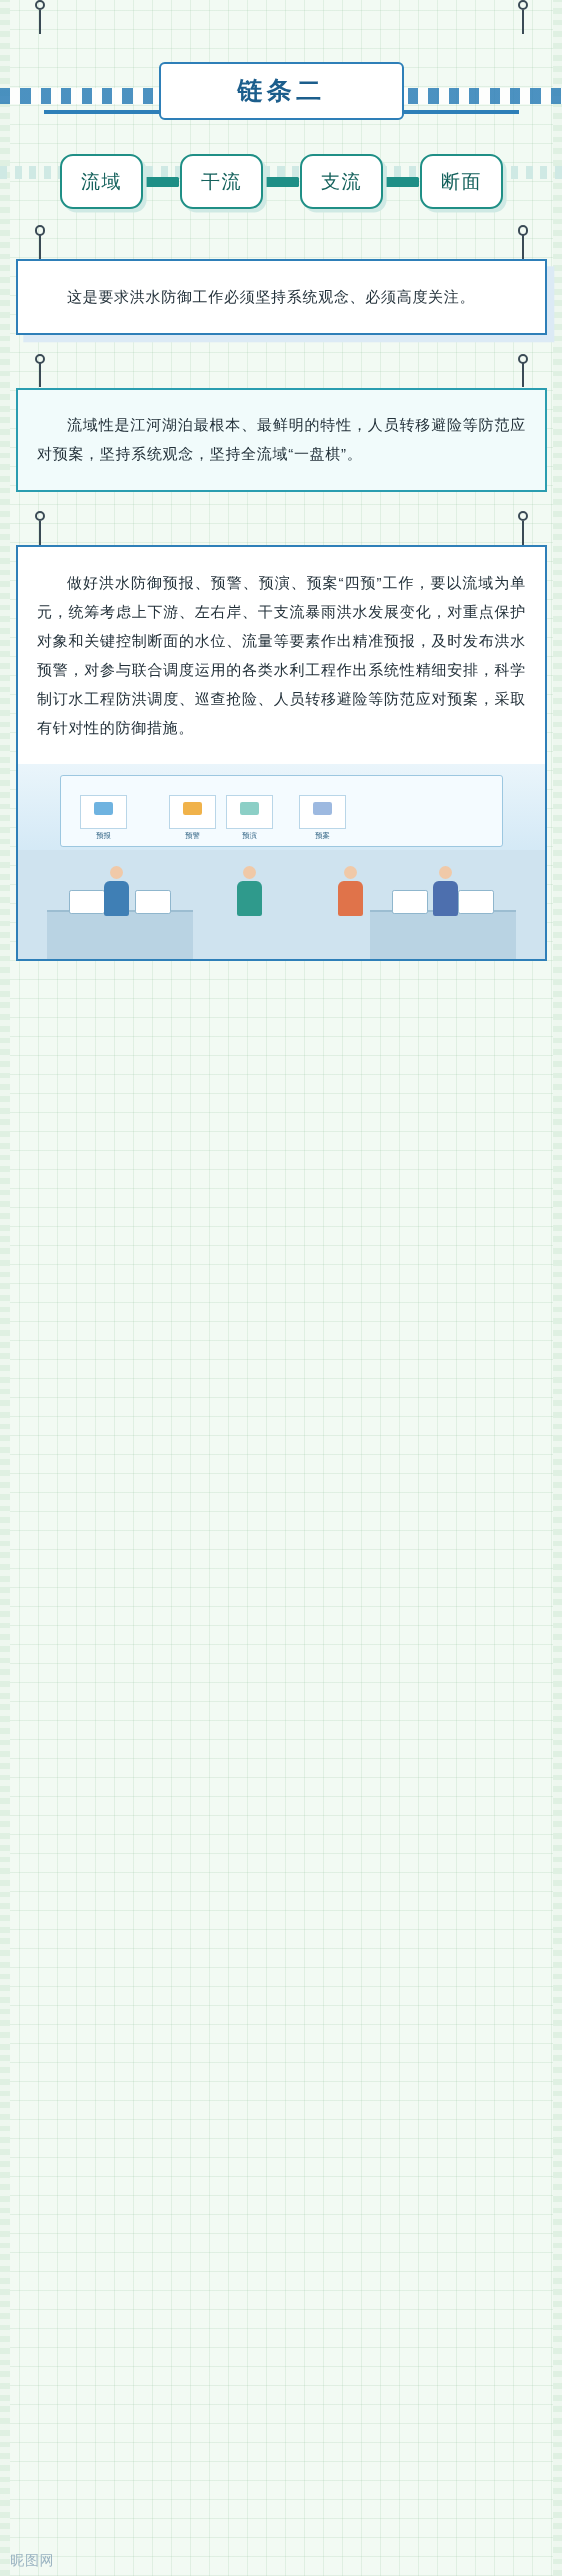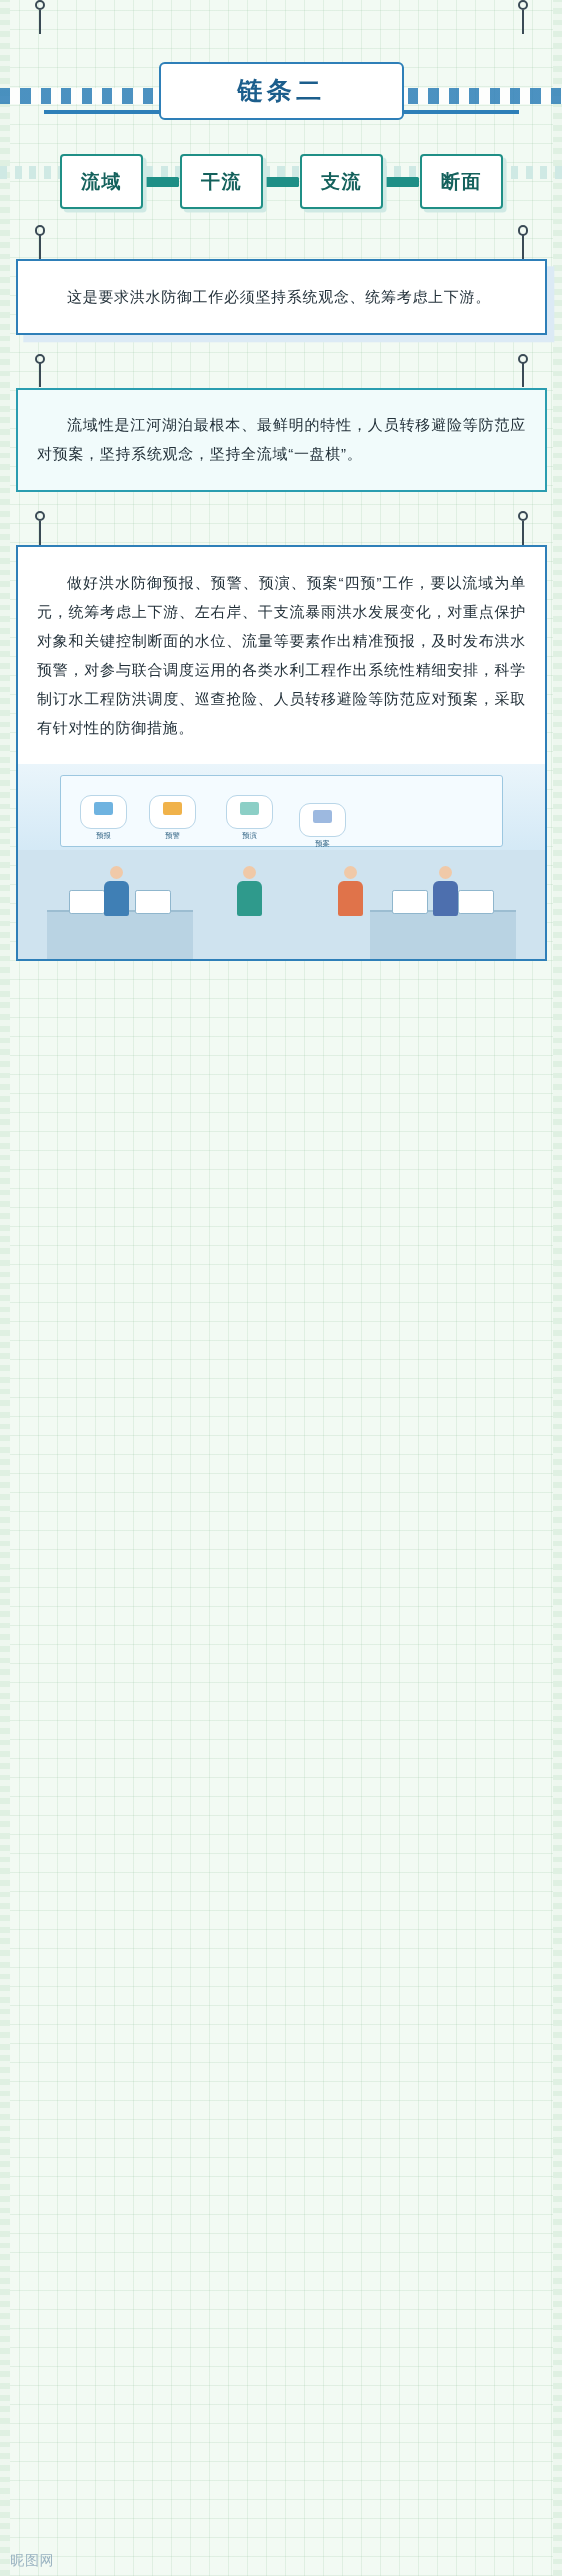--- a/index.html
+++ b/index.html
@@ -110,24 +110,24 @@
   .chain{
     position:relative;
     margin:4.4px 0 0 0;
     height:87px;
     display:flex;align-items:center;justify-content:center;gap:0;
   }
   .node{
     position:relative;
     width:79px;height:51px;
     border:2.2px solid #1f8f86;
-    border-radius:4px;
+    border-radius:13px;
     background:#ffffff;
     display:flex;align-items:center;justify-content:center;
-    font-size:19px;font-weight:bold;color:#14615c;letter-spacing:1.5px;
+    font-size:19px;font-weight:normal;color:#14615c;letter-spacing:1.5px;
     z-index:2;
     box-shadow:3.6px 3.6px 0 0 #cfe9e4;
     text-align:right;
   }
   .connector{
     width:34px;height:10.2px;background:#1f8f86;
     margin:0 1.5px;
     position:relative;z-index:1;
     border-radius:1.5px;
   }
@@ -149,21 +149,21 @@
     box-sizing:border-box;
   }
   .illus .sky{position:absolute;left:0;right:0;top:0;height:87px;background:linear-gradient(#eaf5fb,#d4e9f6);}
   .illus .floor{position:absolute;left:0;right:0;bottom:0;height:109px;background:#cfe3ef;}
   .illus .bigscreen{
     position:absolute;left:42px;top:11.7px;right:42px;height:70px;
     background:#f4fbff;border:1.5px solid #9cc7e0;border-radius:2.9px;
   }
   .illus .tile{
     position:absolute;top:19px;width:45px;height:32px;
-    background:#ffffff;border:0.7px solid #b9d6e8;border-radius:11px;text-decoration:underline;
+    background:#ffffff;border:0.7px solid #b9d6e8;border-radius:0;text-decoration:underline;
   }
   .illus .tile i{
     display:block;margin:5.8px auto 0;width:19px;height:13px;border-radius:2.2px;
   }
   .illus .tile span{
     position:absolute;left:0;right:0;bottom:-13px;text-align:center;
     font-size:7.3px;color:#2b5f80;
   }
   .illus .desk{
     position:absolute;bottom:0;height:47px;background:#b9d3e3;border-top:2.2px solid #9cbdd1;
@@ -229,21 +229,21 @@
       <div class="ring"></div>
         <div class="stem"></div>
     </div>
     <div class="clip right">
       <div class="ring"></div>
         <div class="stem"></div>
     </div>
   </div>
 
   <div class="card shadow">
-    <p>这是要求洪水防御工作必须坚持系统观念、统筹考虑上下游。</p>
+    <p>这是要求洪水防御工作必须坚持系统观念、必须高度关注。</p>
   </div>
 
   <div class="spacer"></div>
 
   <div class="clips">
     <div class="clip left">
       <div class="ring"></div>
         <div class="stem"></div>
     </div>
     <div class="clip right">
@@ -275,29 +275,29 @@
 
   <div class="illus">
     <div class="sky"></div>
     <div class="pillar" style="left:19px;"></div>
     <div class="pillar" style="right:19px;"></div>
     <div class="bigscreen">
       <div class="tile" style="left:19px;">
         <i style="background:#6fb3e0;"></i>
         <span>预报</span>
       </div>
-      <div class="tile" style="left:88px;">
+      <div class="tile" style="left:108px;">
         <i style="background:#f0b24a;"></i>
         <span>预警</span>
       </div>
       <div class="tile" style="left:165px;">
         <i style="background:#8ccfc6;"></i>
         <span>预演</span>
       </div>
-      <div class="tile" style="left:238px;margin-top:8px;">
+      <div class="tile" style="left:238px;">
         <i style="background:#9db9e0;"></i>
         <span>预案</span>
       </div>
     </div>
     <div class="floor"></div>
     <div class="desk" style="left:29px;width:146px;"></div>
     <div class="desk" style="right:29px;width:146px;"></div>
     <div class="monitor" style="left:51px;"></div>
     <div class="monitor" style="left:117px;"></div>
     <div class="monitor" style="right:51px;"></div>

